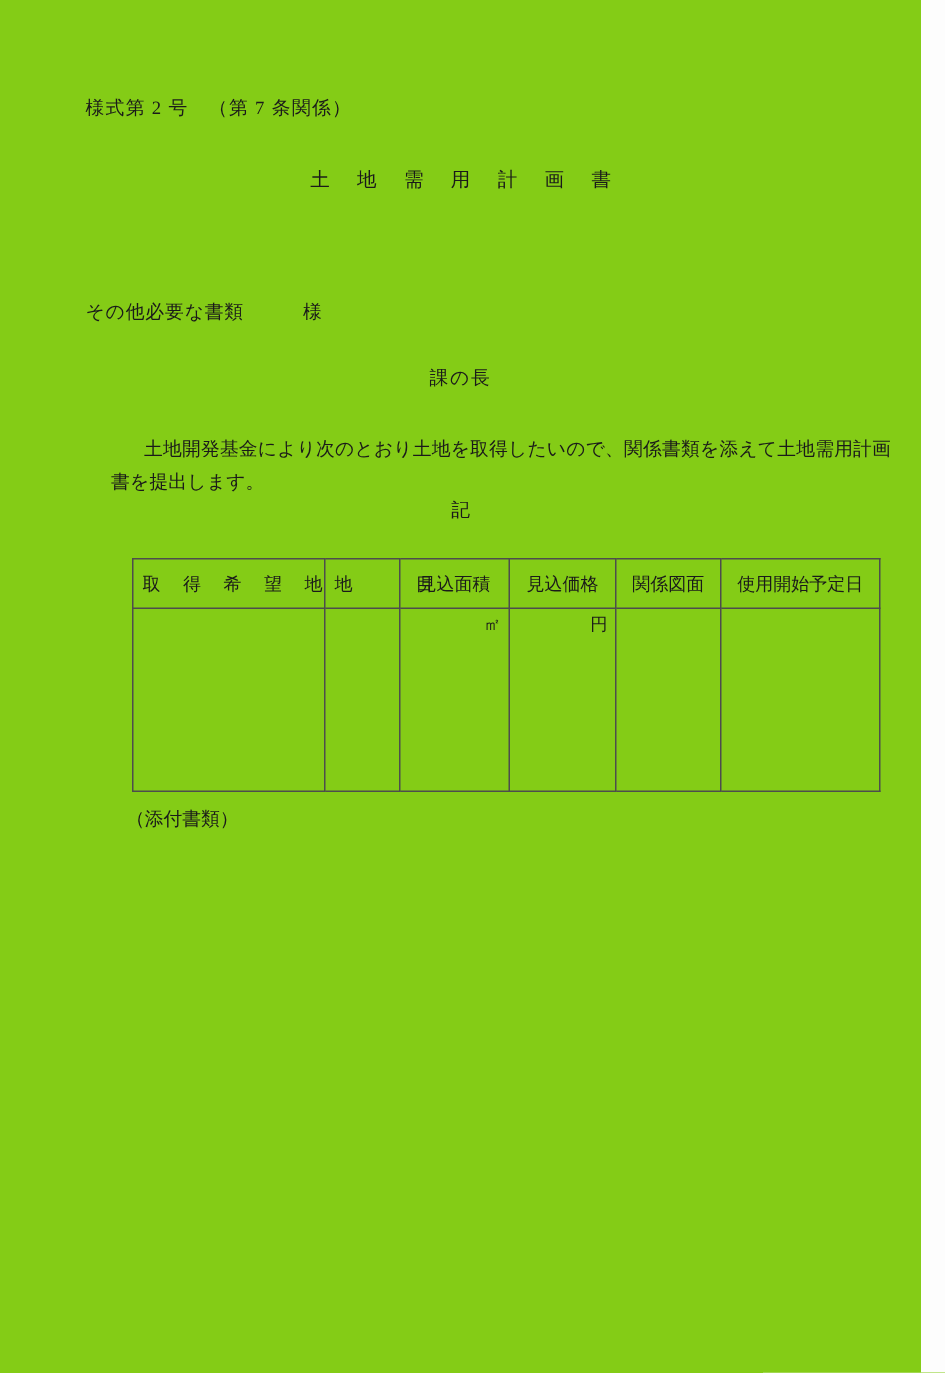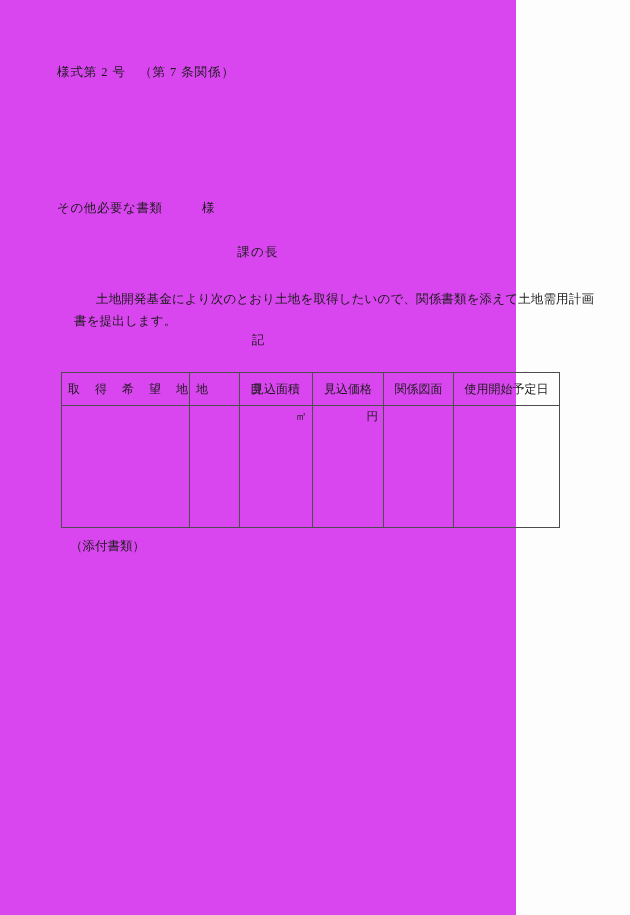--- a/index.html
+++ b/index.html
@@ -10,23 +10,23 @@
     width: 630px;
     height: 915px;
     background: #fdfdfd;
     font-family: "Liberation Serif", "DejaVu Serif", serif;
     color: #1a1a1a;
     position: relative;
     overflow: hidden;
   }
   .page {
     position: relative;
-    width: 516px;
+    width: 614px;
     height: 915px;
-    background: #d946ef;
+    background: #84cc16;
   }
 
   
   .form-no {
     position: absolute;
     left: 57px;
     top: 64px;
     font-size: 12.5px;
     letter-spacing: 0.9px;
     white-space: pre;
@@ -104,21 +104,21 @@
     left: 0;
     right: 0;
     top: 332px;
     text-align: center;
     font-size: 12.5px;
   }
 
   
   .plan-table {
     position: absolute;
-    left: 61px;
+    left: 88px;
     top: 372px;
     width: 498px;
     border-collapse: collapse;
     table-layout: fixed;
     padding-left: 48px;
   }
   .plan-table th,
   .plan-table td {
     border: 1px solid #4d4d4d;
     padding: 0;
@@ -149,21 +149,21 @@
   .col-land    { width: 128px; }
   .col-type    { width: 50px;  }
   .col-area    { width: 73px;  }
   .col-price   { width: 71px;  }
   .col-purpose { width: 70px;  }
   .col-date    { width: 106px; }
 
   
   .attach-title {
     position: absolute;
-    left: 70px;
+    left: 84px;
     top: 538px;
     font-size: 12.5px;
     white-space: pre;
   }
   .attach-list {
     position: absolute;
     left: 85px;
     top: 566px;
     width: 400px;
     margin: 0;
@@ -180,20 +180,21 @@
     width: 30px;
   }
 </style>
 </head>
 <body>
 
 <div class="page">
 
   <div class="form-no">様式第 2 号　（第 7 条関係）</div>
 
+  <div class="doc-title">土 地 需 用 計 画 書</div>
 
 
   <div class="addressee">その他必要な書類　　　様</div>
 
   <div class="submitter">課の長</div>
 
   <div class="body-text">
     <span class="line1">土地開発基金により次のとおり土地を取得したいので、関係書類を添えて土地需用計画</span>
     <span class="line2">書を提出します。</span>
   </div>

